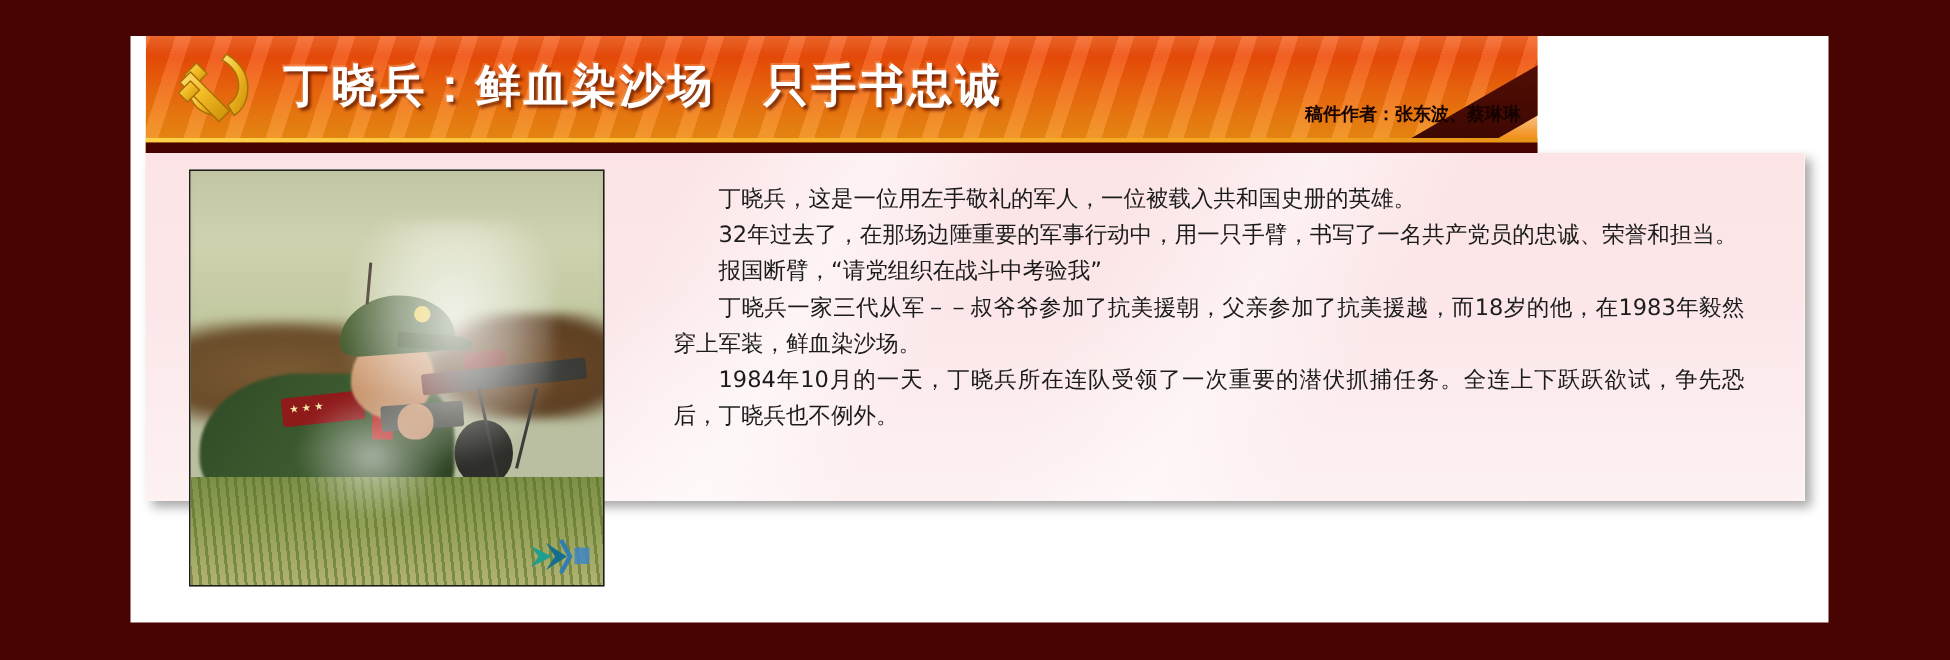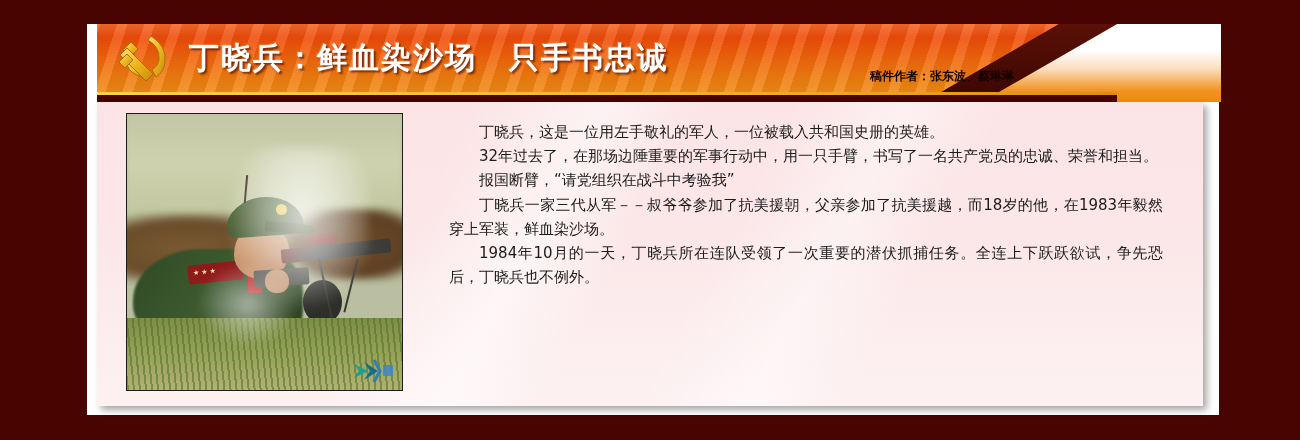--- a/index.html
+++ b/index.html
@@ -10,21 +10,21 @@
   }
   .stage{position:relative;width:1300px;height:440px;background:#ffffff;}
 
   
   .frame-left{position:absolute;left:0;top:0;width:87px;height:440px;background:#480400;}
   .frame-right{position:absolute;left:1219px;top:0;width:81px;height:440px;background:#480400;}
   .frame-top{position:absolute;left:0;top:0;width:1300px;height:24px;background:#480400;}
   .frame-bottom{position:absolute;left:0;top:415px;width:1300px;height:25px;background:#480400;}
 
   
-  .banner{position:absolute;left:97px;top:24px;width:1124px;height:78px;overflow:hidden;font-family:Liberation Serif, serif;}
+  .banner{position:absolute;left:97px;top:24px;width:928px;height:78px;overflow:hidden;font-family:Liberation Serif, serif;}
   .banner-white{position:absolute;inset:0;background:linear-gradient(to bottom,#ffffff 0%,#ffffff 34%,#fbdcbc 58%,#f2921f 86%,#ef8a10 100%);}
   .banner-orange{
     position:absolute;left:0;top:0;width:1020px;height:68px;
     background:
       linear-gradient(to bottom, rgba(255,255,255,.12) 0%, rgba(255,255,255,0) 22%),
       repeating-linear-gradient(-72deg, rgba(255,255,255,.11) 0px, rgba(255,255,255,.11) 10px, rgba(0,0,0,.05) 10px, rgba(0,0,0,.05) 26px),
       linear-gradient(to bottom,#f2540c 0%,#ef4a07 18%,#f1660d 50%,#f07c10 78%,#ef8b12 100%);
     clip-path:polygon(0 0, 1020px 0, 902px 68px, 0 68px);
   }
   .banner-slash{
@@ -46,21 +46,21 @@
   .banner-author{
     position:absolute;left:773px;top:44px;font-size:12px;color:#160200;white-space:nowrap;font-weight:bold;
   }
   .banner-more{
     position:absolute;left:1003px;top:50px;font-size:16px;font-weight:bold;color:#1a0200;
     text-decoration:underline;white-space:nowrap;cursor:pointer;letter-spacing:1px;
   }
 
   
   .panel{
-    position:absolute;left:97px;top:102px;width:1106px;height:304px;
+    position:absolute;left:97px;top:102px;width:1106px;height:232px;
     background:
       linear-gradient(118deg, rgba(255,255,255,0) 30%, rgba(255,255,255,.55) 40%, rgba(255,255,255,0) 48%),
       linear-gradient(118deg, rgba(255,255,255,0) 55%, rgba(255,255,255,.45) 64%, rgba(255,255,255,0) 72%),
       linear-gradient(to bottom,#fce4e6 0%,#fbe6e8 40%,#fdf1f2 100%);
     box-shadow:4px 4px 7px rgba(0,0,0,.35);
   }
   .photo{
     position:absolute;left:29px;top:11px;width:275px;height:276px;
     border:1px solid #1d1d1d;
     overflow:hidden;

